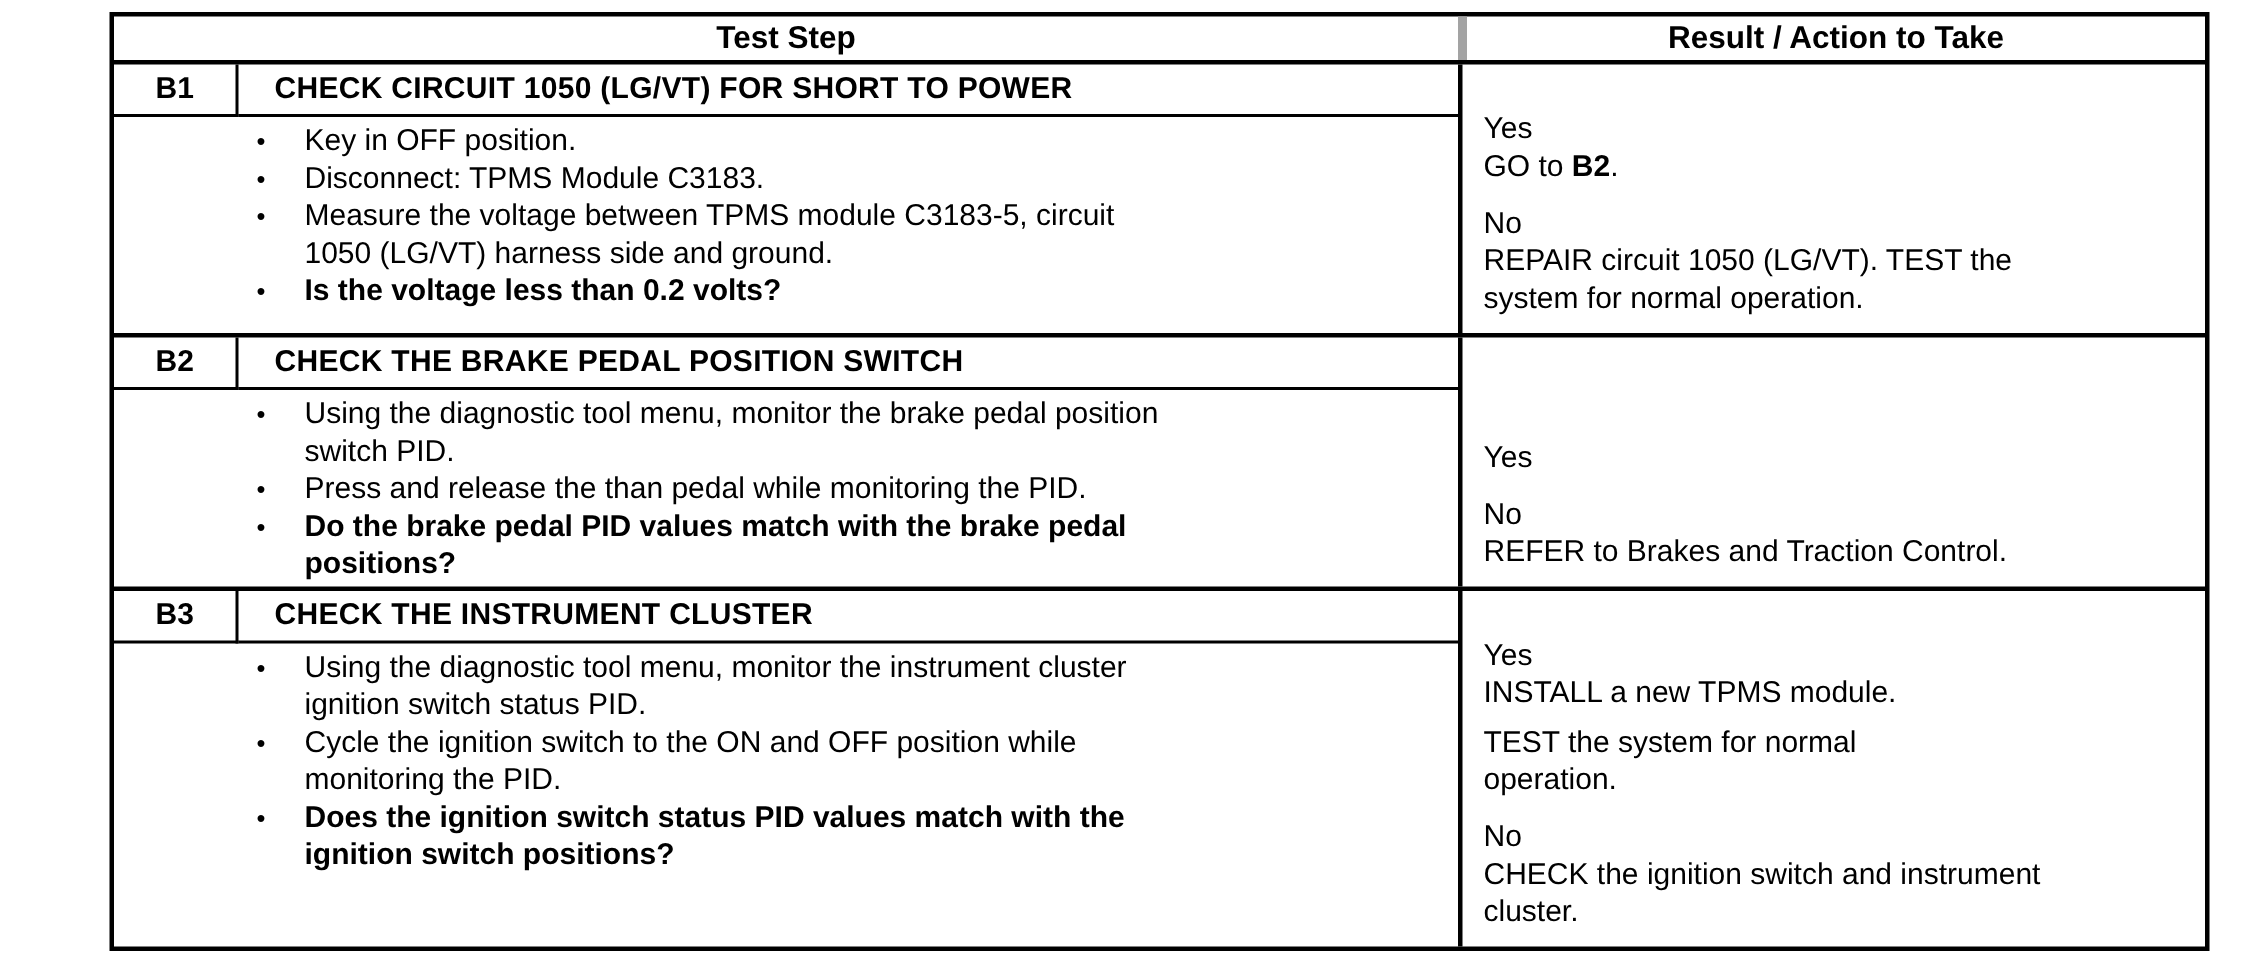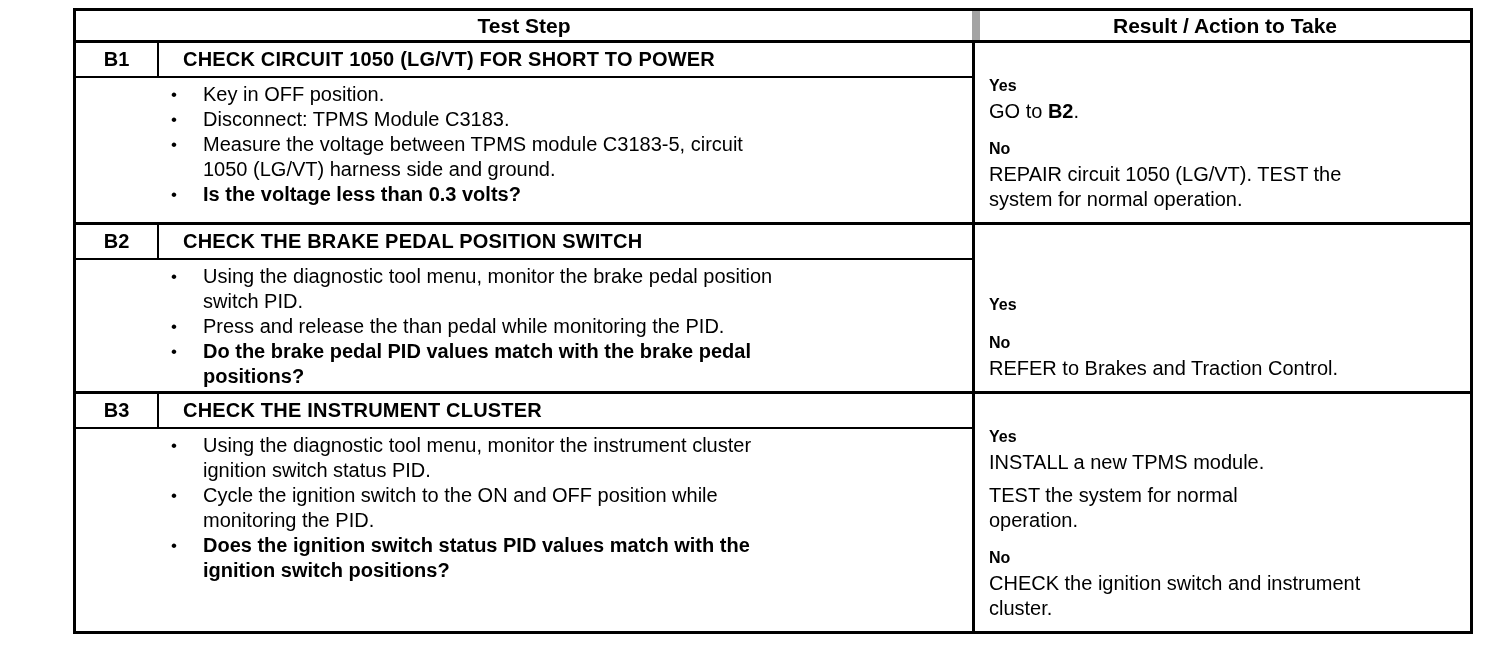--- a/index.html
+++ b/index.html
@@ -26,21 +26,21 @@
     display: grid;
     grid-template-columns: 896px 498px;
     height: 32px;
     flex: 0 0 auto;
     border-bottom: 3px solid #000;
   }
   .header-cell {
     display: flex; align-items: center; justify-content: center;
     font-weight: bold; font-size: 21px;
   }
-  .header-cell.result-hdr { border-left: 8px solid #a3a3a3; }
+  .header-cell.result-hdr { border-left: 6px solid #a3a3a3; }
 
   
   .block {
     display: grid;
     grid-template-columns: 83px 813px 498px;
     border-bottom: 3px solid #000;
     flex: 0 0 auto;
   }
   .block:last-child { border-bottom: none; flex: 1 1 auto; }
 
@@ -82,21 +82,21 @@
   ul.steps li {
     display: grid;
     grid-template-columns: 32px 1fr;
     font-size: 20px; line-height: 25px;
   }
   ul.steps li .marker { font-size: 17px; line-height: 25px; }
   ul.steps li .txt { white-space: pre-line; }
   ul.steps li.bold .txt { font-weight: bold; }
 
   
-  .ans-label { font-weight: bold; font-size: 16px; line-height: 26px; }
+  .ans-label { font-weight: normal; font-size: 20px; line-height: 26px; }
   .ans-label.no-label { margin-top: 12px; }
   .ans-text { font-size: 20px; line-height: 25px; white-space: pre-line; }
   .ans-text.para2 { margin-top: 8px; }
   .ans-text b { font-weight: bold; }
 </style>
 </head>
 <body>
 
 <div class="page">
   <div class="diag-table">
@@ -119,21 +119,21 @@
             <span class="marker">•</span>
             <span class="txt">Disconnect: TPMS Module C3183.</span>
           </li>
           <li>
             <span class="marker">•</span>
             <span class="txt">Measure the voltage between TPMS module C3183-5, circuit
 1050 (LG/VT) harness side and ground.</span>
           </li>
           <li class="bold">
             <span class="marker">•</span>
-            <span class="txt">Is the voltage less than 0.3 volts?</span>
+            <span class="txt">Is the voltage less than 0.2 volts?</span>
           </li>
         </ul>
       </div>
       <div class="result-cell">
         <div class="ans-label">Yes</div>
         <div class="ans-text"><span>GO to </span><b>B2</b><span>.</span></div>
         <div class="ans-label no-label">No</div>
         <div class="ans-text">REPAIR circuit 1050 (LG/VT). TEST the
 system for normal operation.</div>
       </div>

